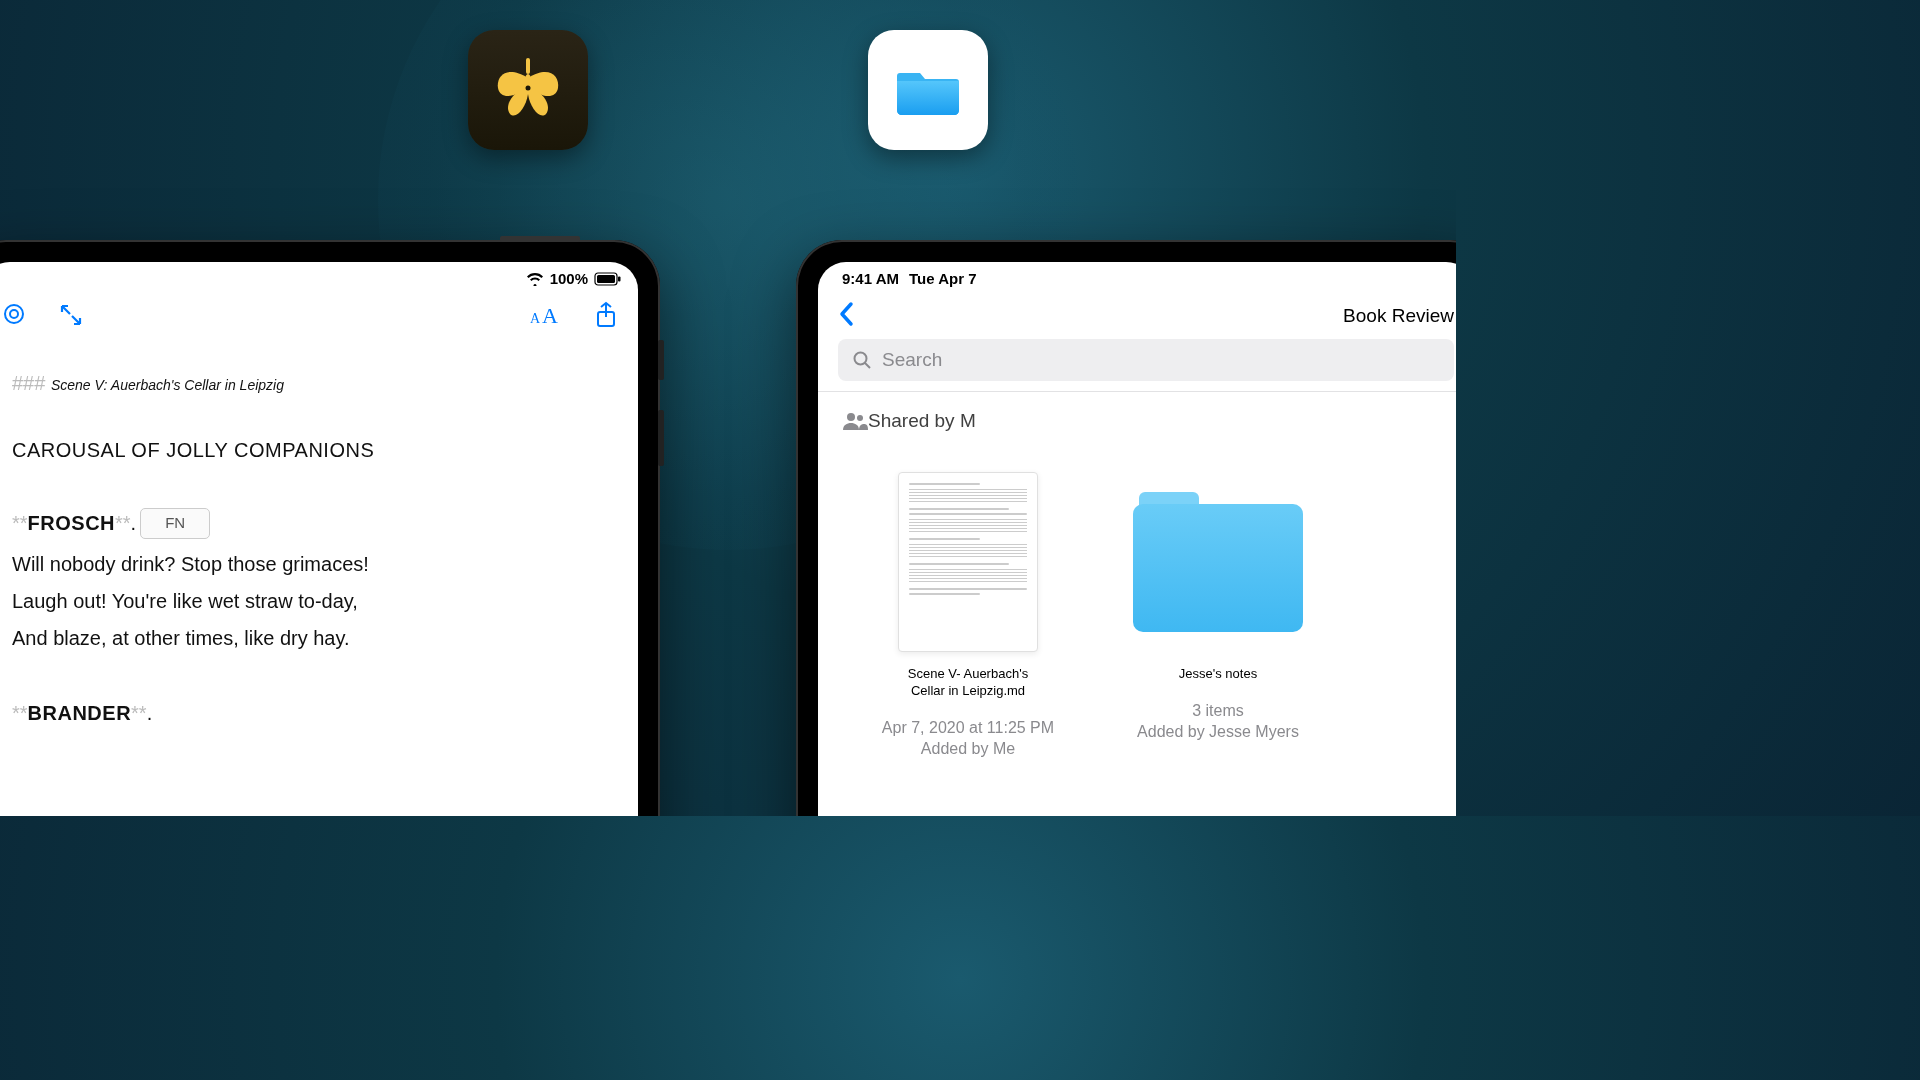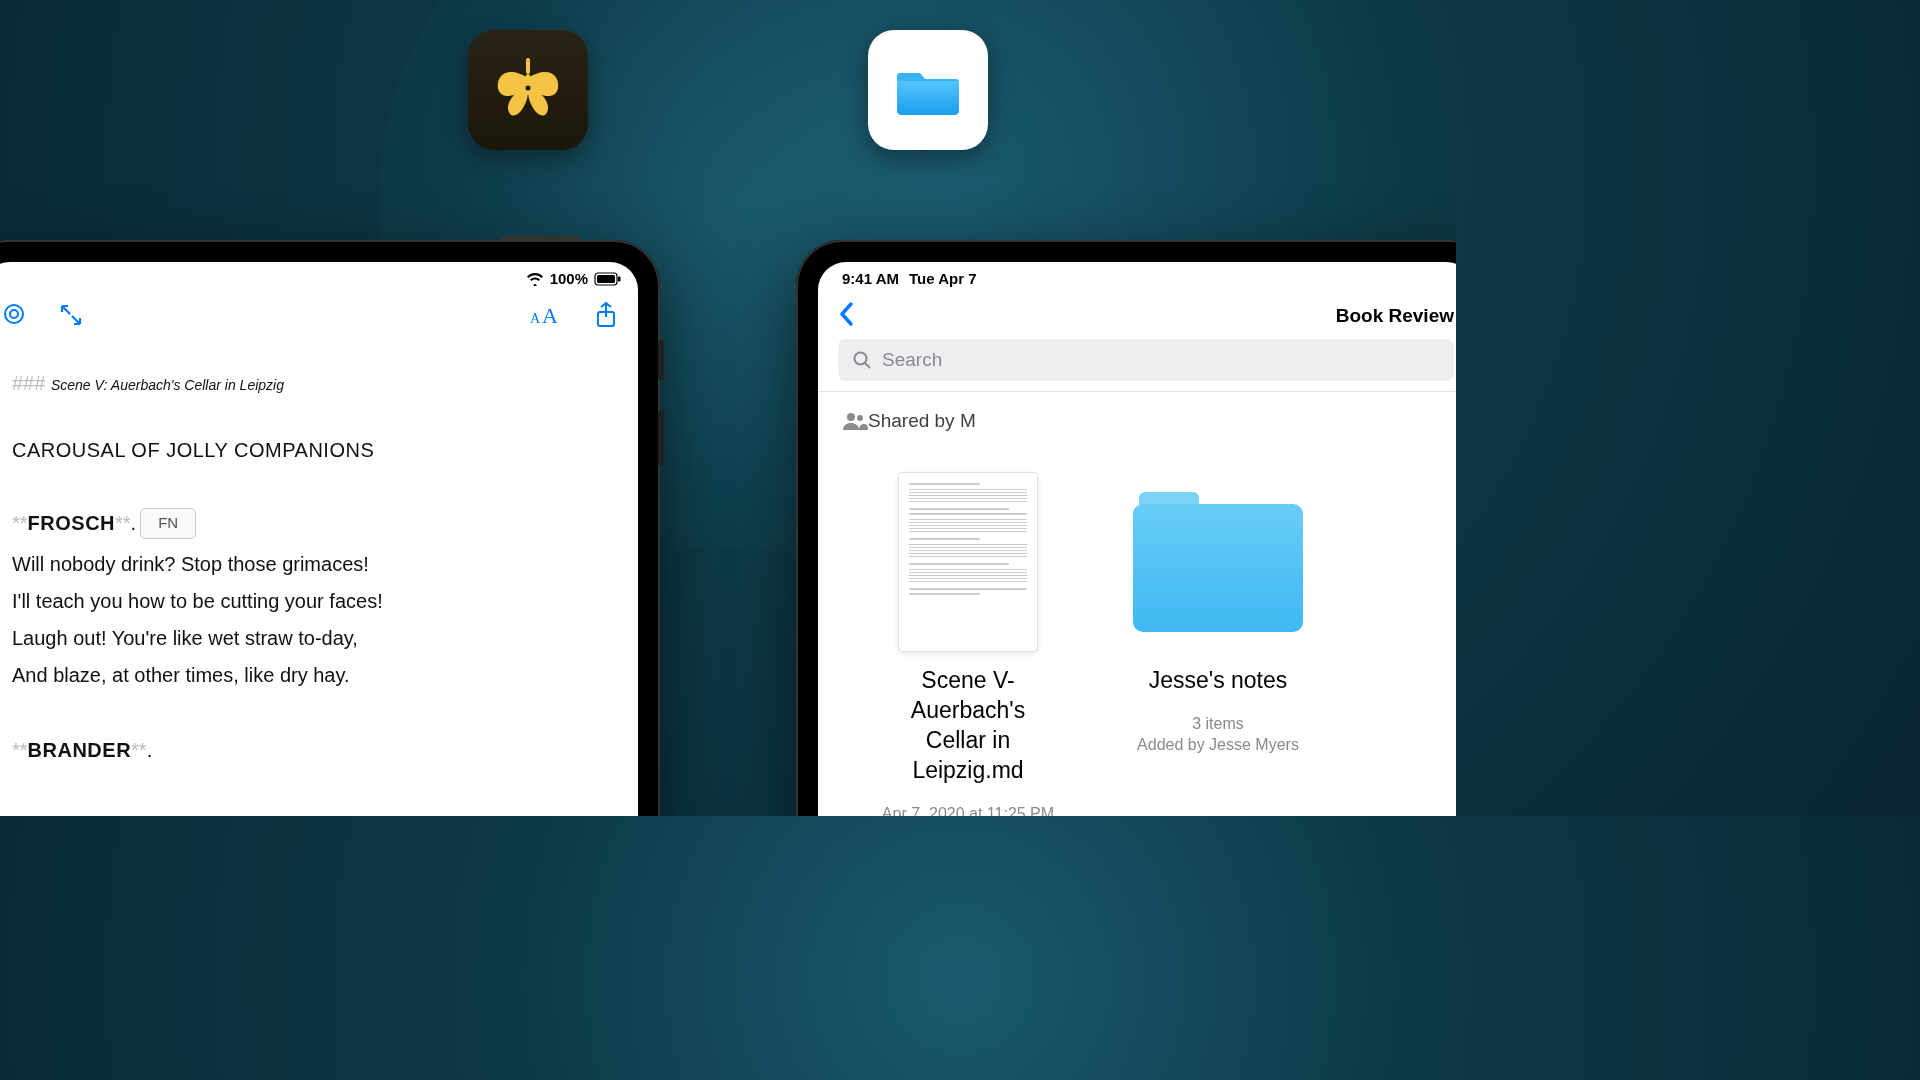--- a/index.html
+++ b/index.html
@@ -115,36 +115,36 @@
     color: #111;
   }
   .md-prefix { color: #bbb; }
   .scene-title { font-style: italic; font-size: 14px; }
   .subtitle { margin-top: 34px; font-weight: 400; letter-spacing: 0.5px; }
   .speaker-line { margin-top: 40px; display: flex; align-items: center; gap: 4px; }
   .speaker { font-weight: 700; letter-spacing: 0.5px; }
   .fn-chip {
     border: 1px solid #ccc;
     border-radius: 5px;
-    padding: 2px 17px;
+    padding: 2px 24px;
     font-size: 15px;
     color: #555;
     background: #fafafa;
   }
   .verse { margin-top: 8px; }
   .verse div { margin-bottom: 4px; }
   
   .files-nav {
     display: flex;
     align-items: center;
     justify-content: space-between;
     padding: 10px 20px 8px;
   }
   .back-chevron { color: #007aff; }
-  .files-title { font-size: 19px; font-weight: 700; }
+  .files-title { font-size: 19px; font-weight: 400; }
   .search-wrap { padding: 0 20px 10px; }
   .search-field {
     background: #eeeef0;
     border-radius: 8px;
     padding: 10px 14px;
     display: flex;
     align-items: center;
     gap: 10px;
     color: #8a8a8e;
     font-size: 19px;
@@ -194,21 +194,21 @@
     width: 60px; height: 20px;
     background: #7bd2f8;
     border-radius: 6px 6px 0 0;
   }
   .folder-body {
     position: absolute;
     top: 12px; left: 0; right: 0; bottom: 0;
     background: linear-gradient(180deg, #69ccf7 0%, #3fb8f2 100%);
     border-radius: 10px;
   }
-  .file-name { font-size: 23px; line-height: 1.3; color: #000; }
+  .file-name { font-size: 13px; line-height: 1.3; color: #000; }
   .file-meta { font-size: 16px; color: #8a8a8e; margin-top: 17px; line-height: 1.35; }
   .side-button {
     position: absolute;
     background: #222;
     border-radius: 2px;
   }
   .device.left .side-button { right: -4px; top: 170px; width: 6px; height: 56px; }
   .device.left .side-button.b2 { top: 100px; height: 40px; }
   .top-button {
     position: absolute;
@@ -307,21 +307,20 @@
       </div>
       <div class="subtitle">CAROUSAL OF JOLLY COMPANIONS</div>
       <div class="speaker-line">
         <span>
           <span class="md-prefix">**</span><span class="speaker">FROSCH</span><span class="md-prefix">**</span><span>.</span>
         </span>
         <span class="fn-chip">FN</span>
       </div>
       <div class="verse">
         <div>Will nobody drink? Stop those grimaces!</div>
-        <div>I'll teach you how to be cutting your faces!</div>
         <div>Laugh out! You're like wet straw to-day,</div>
         <div>And blaze, at other times, like dry hay.</div>
       </div>
       <div class="speaker-line" style="margin-top:42px;">
         <span>
           <span class="md-prefix">**</span><span class="speaker">BRANDER</span><span class="md-prefix">**</span><span>.</span>
         </span>
       </div>
     </div>
   </div>

